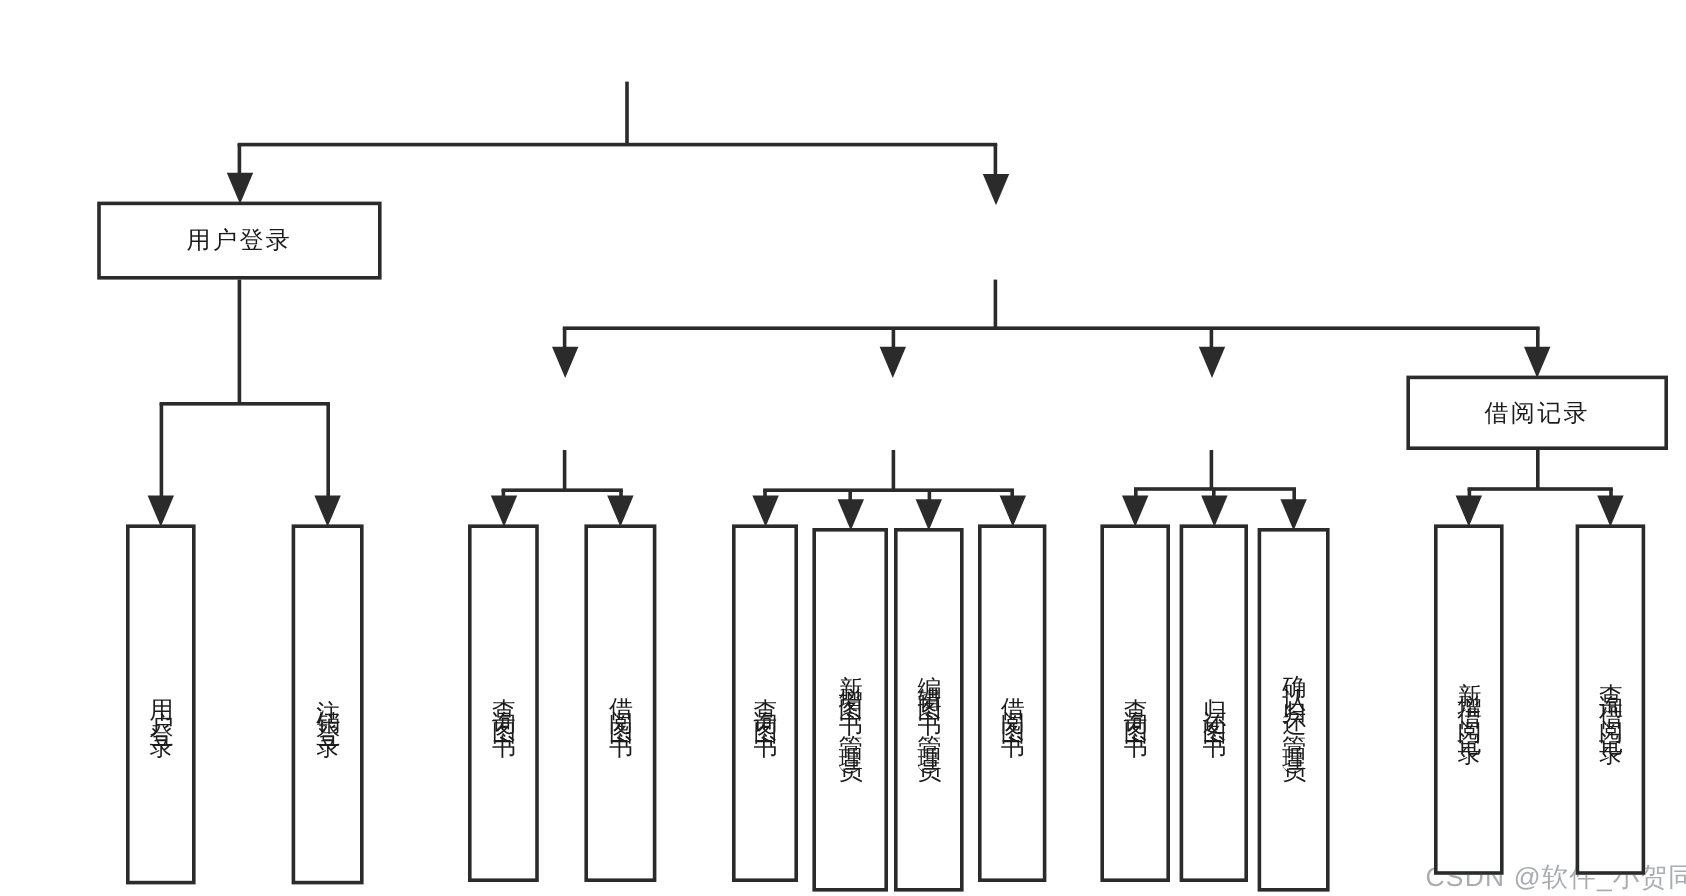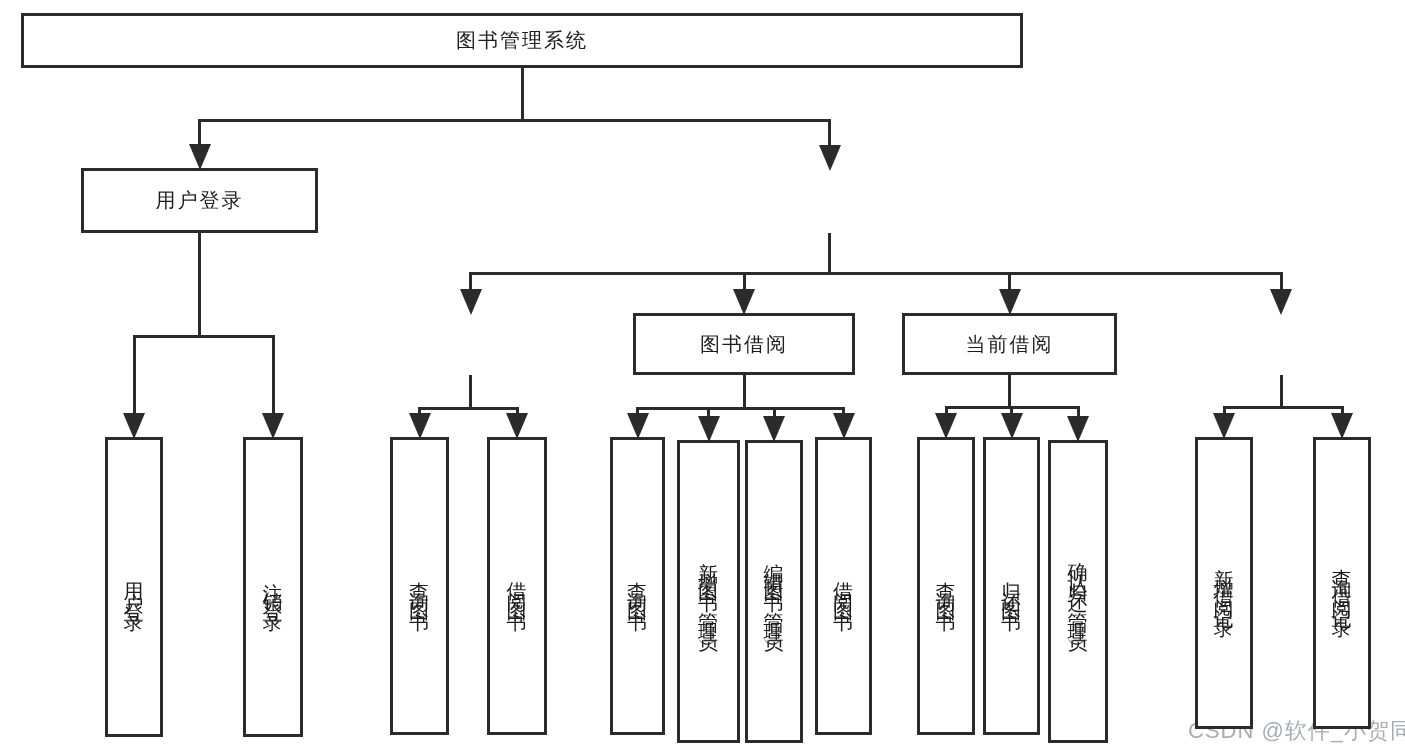--- a/index.html
+++ b/index.html
@@ -32,31 +32,25 @@
     position:absolute; font-size:22px; letter-spacing:1px;
     font-family:"Liberation Sans","DejaVu Sans",sans-serif;
     white-space:nowrap;
   }
 </style>
 </head>
 <body>
 
 <div id="canvas">
   <div id="watermark" style="left: 1188px; top: 716px; color: rgb(170, 172, 180);">CSDN @软件_小贺同学</div>
-<div class="node" style="left: 21px; top: 13px; width: 1002px; height: 55px;">
-      <span class="label">图书管理系统</span>
-    </div>
     <div class="node" style="left: 81px; top: 168px; width: 237px; height: 65px;">
       <span class="label">用户登录</span>
     </div>
-    <div class="node" style="left: 633px; top: 313px; width: 222px; height: 62px;">
-      <span class="label">图书借阅</span>
-    </div>
-    <div class="node" style="left: 902px; top: 313px; width: 215px; height: 62px;">
-      <span class="label">当前借阅</span>
+    <div class="node" style="left: 1172px; top: 313px; width: 218px; height: 62px;">
+      <span class="label">借阅记录</span>
     </div>
     <div class="node vertical" style="left: 105px; top: 437px; width: 58px; height: 300px;">
       <span class="label">用户登录</span>
     </div>
     <div class="node vertical" style="left: 243px; top: 437px; width: 60px; height: 300px;">
       <span class="label">注销登录</span>
     </div>
     <div class="node vertical" style="left: 390px; top: 437px; width: 59px; height: 298px;">
       <span class="label">查询图书</span>
     </div>

